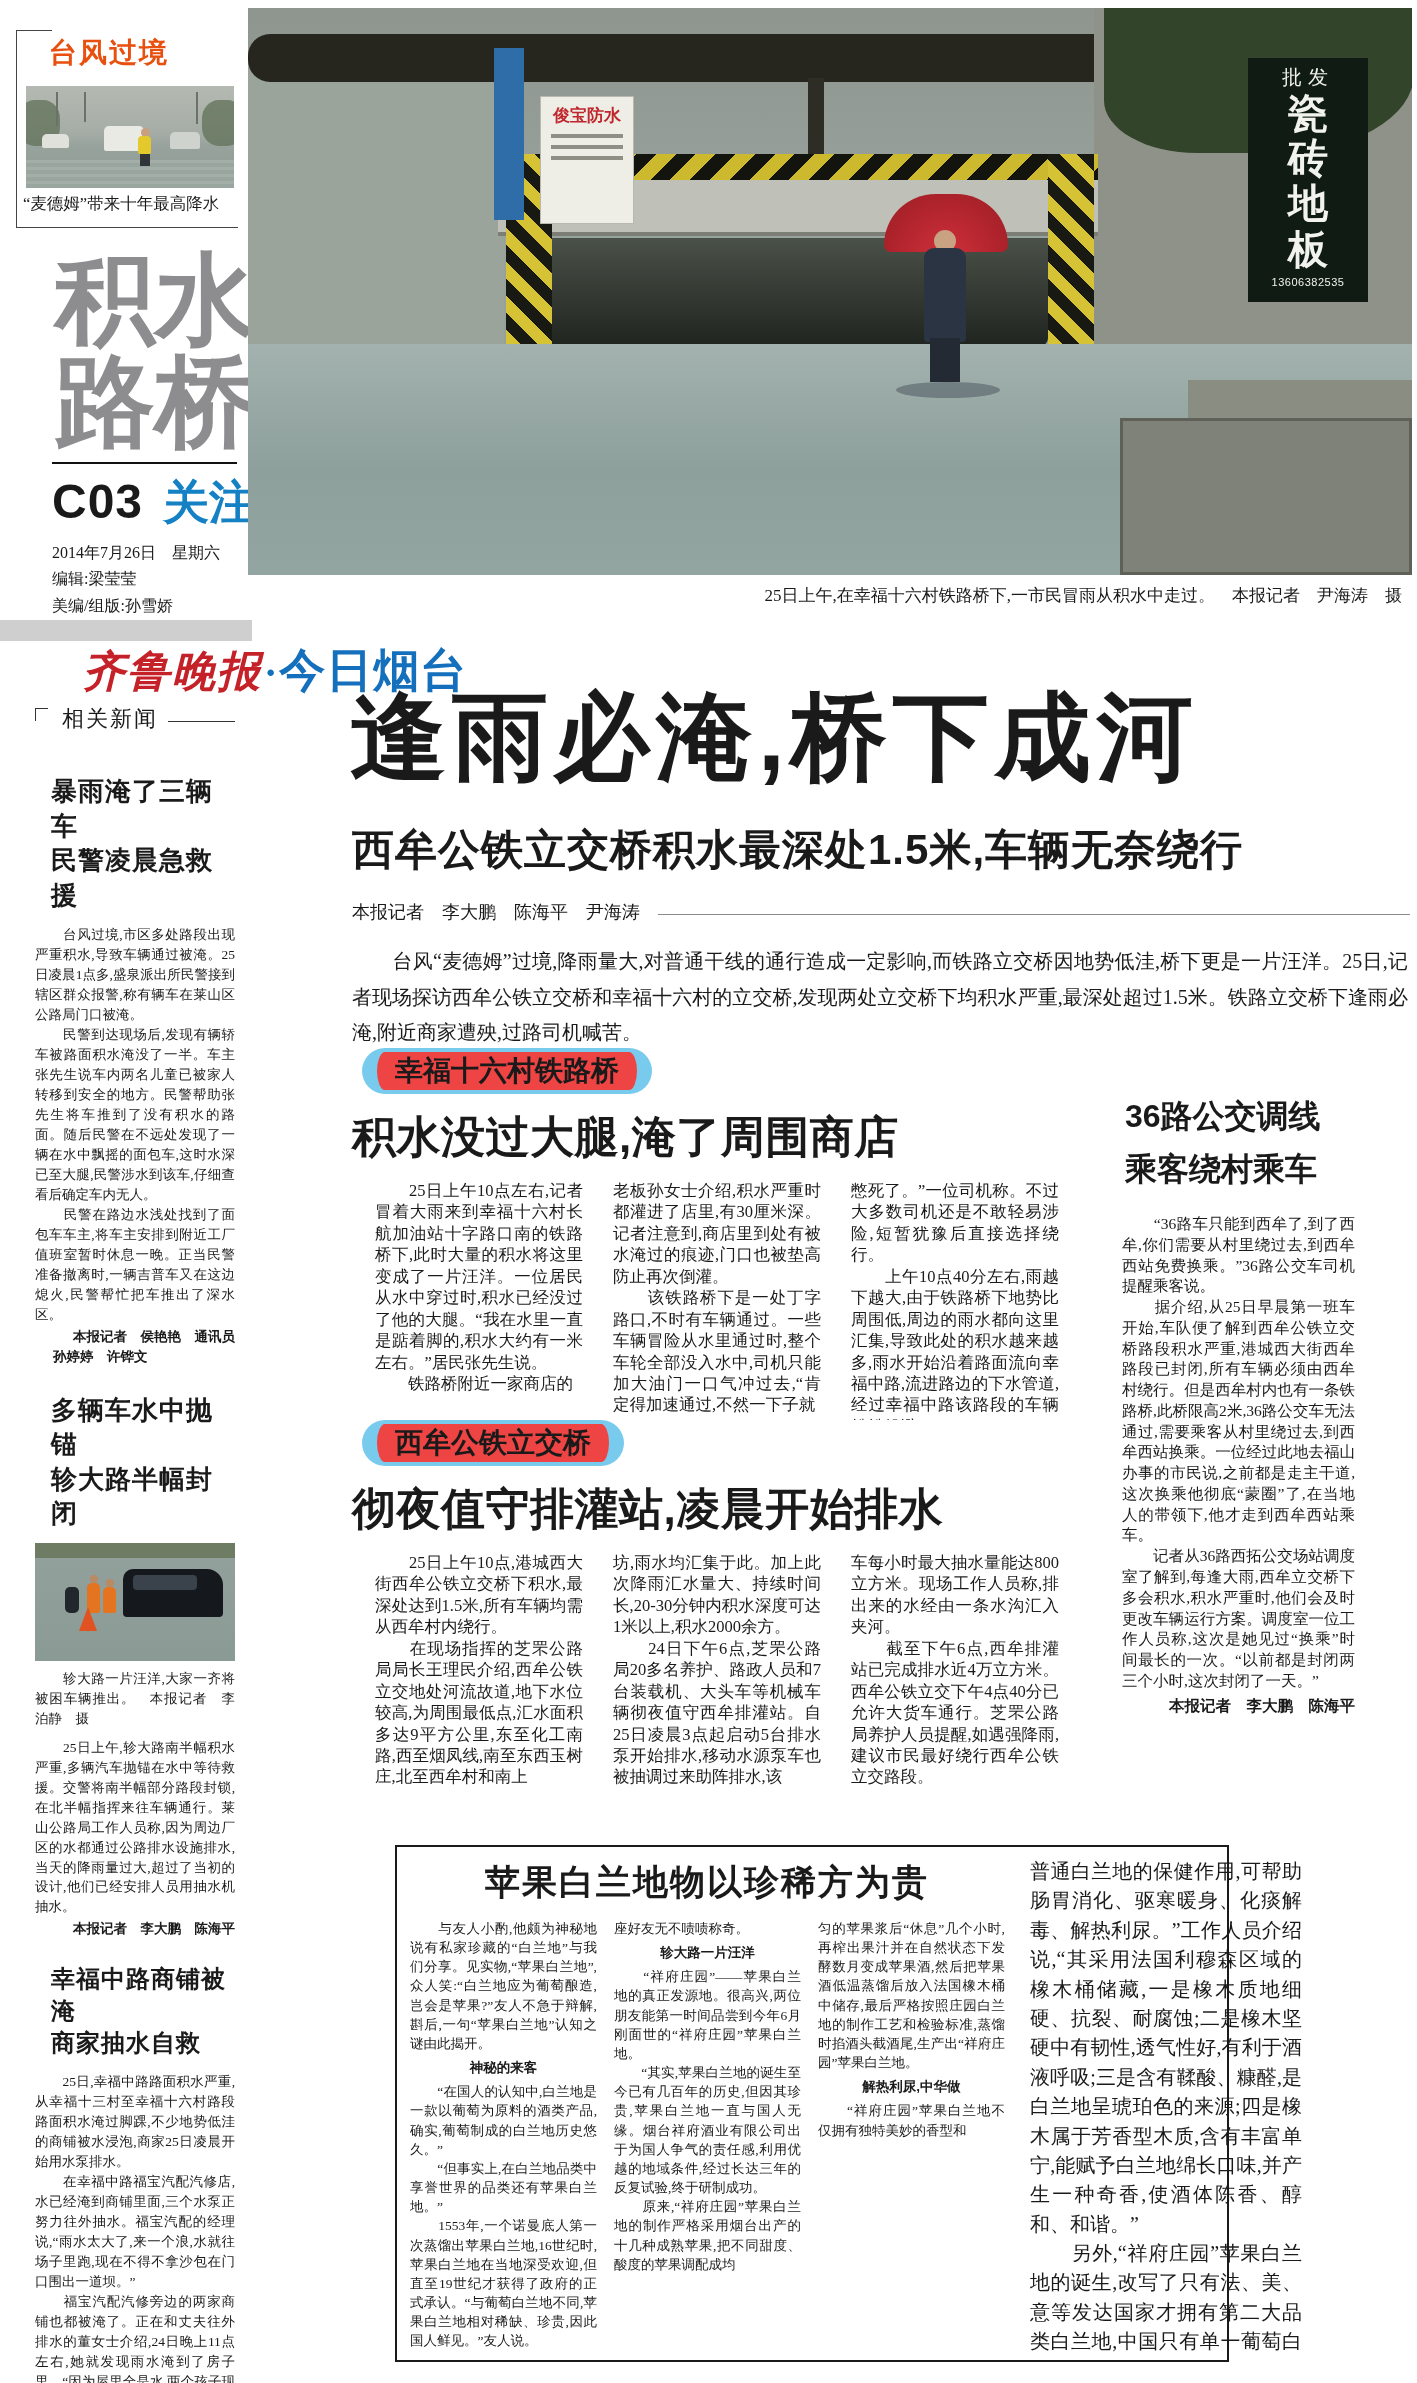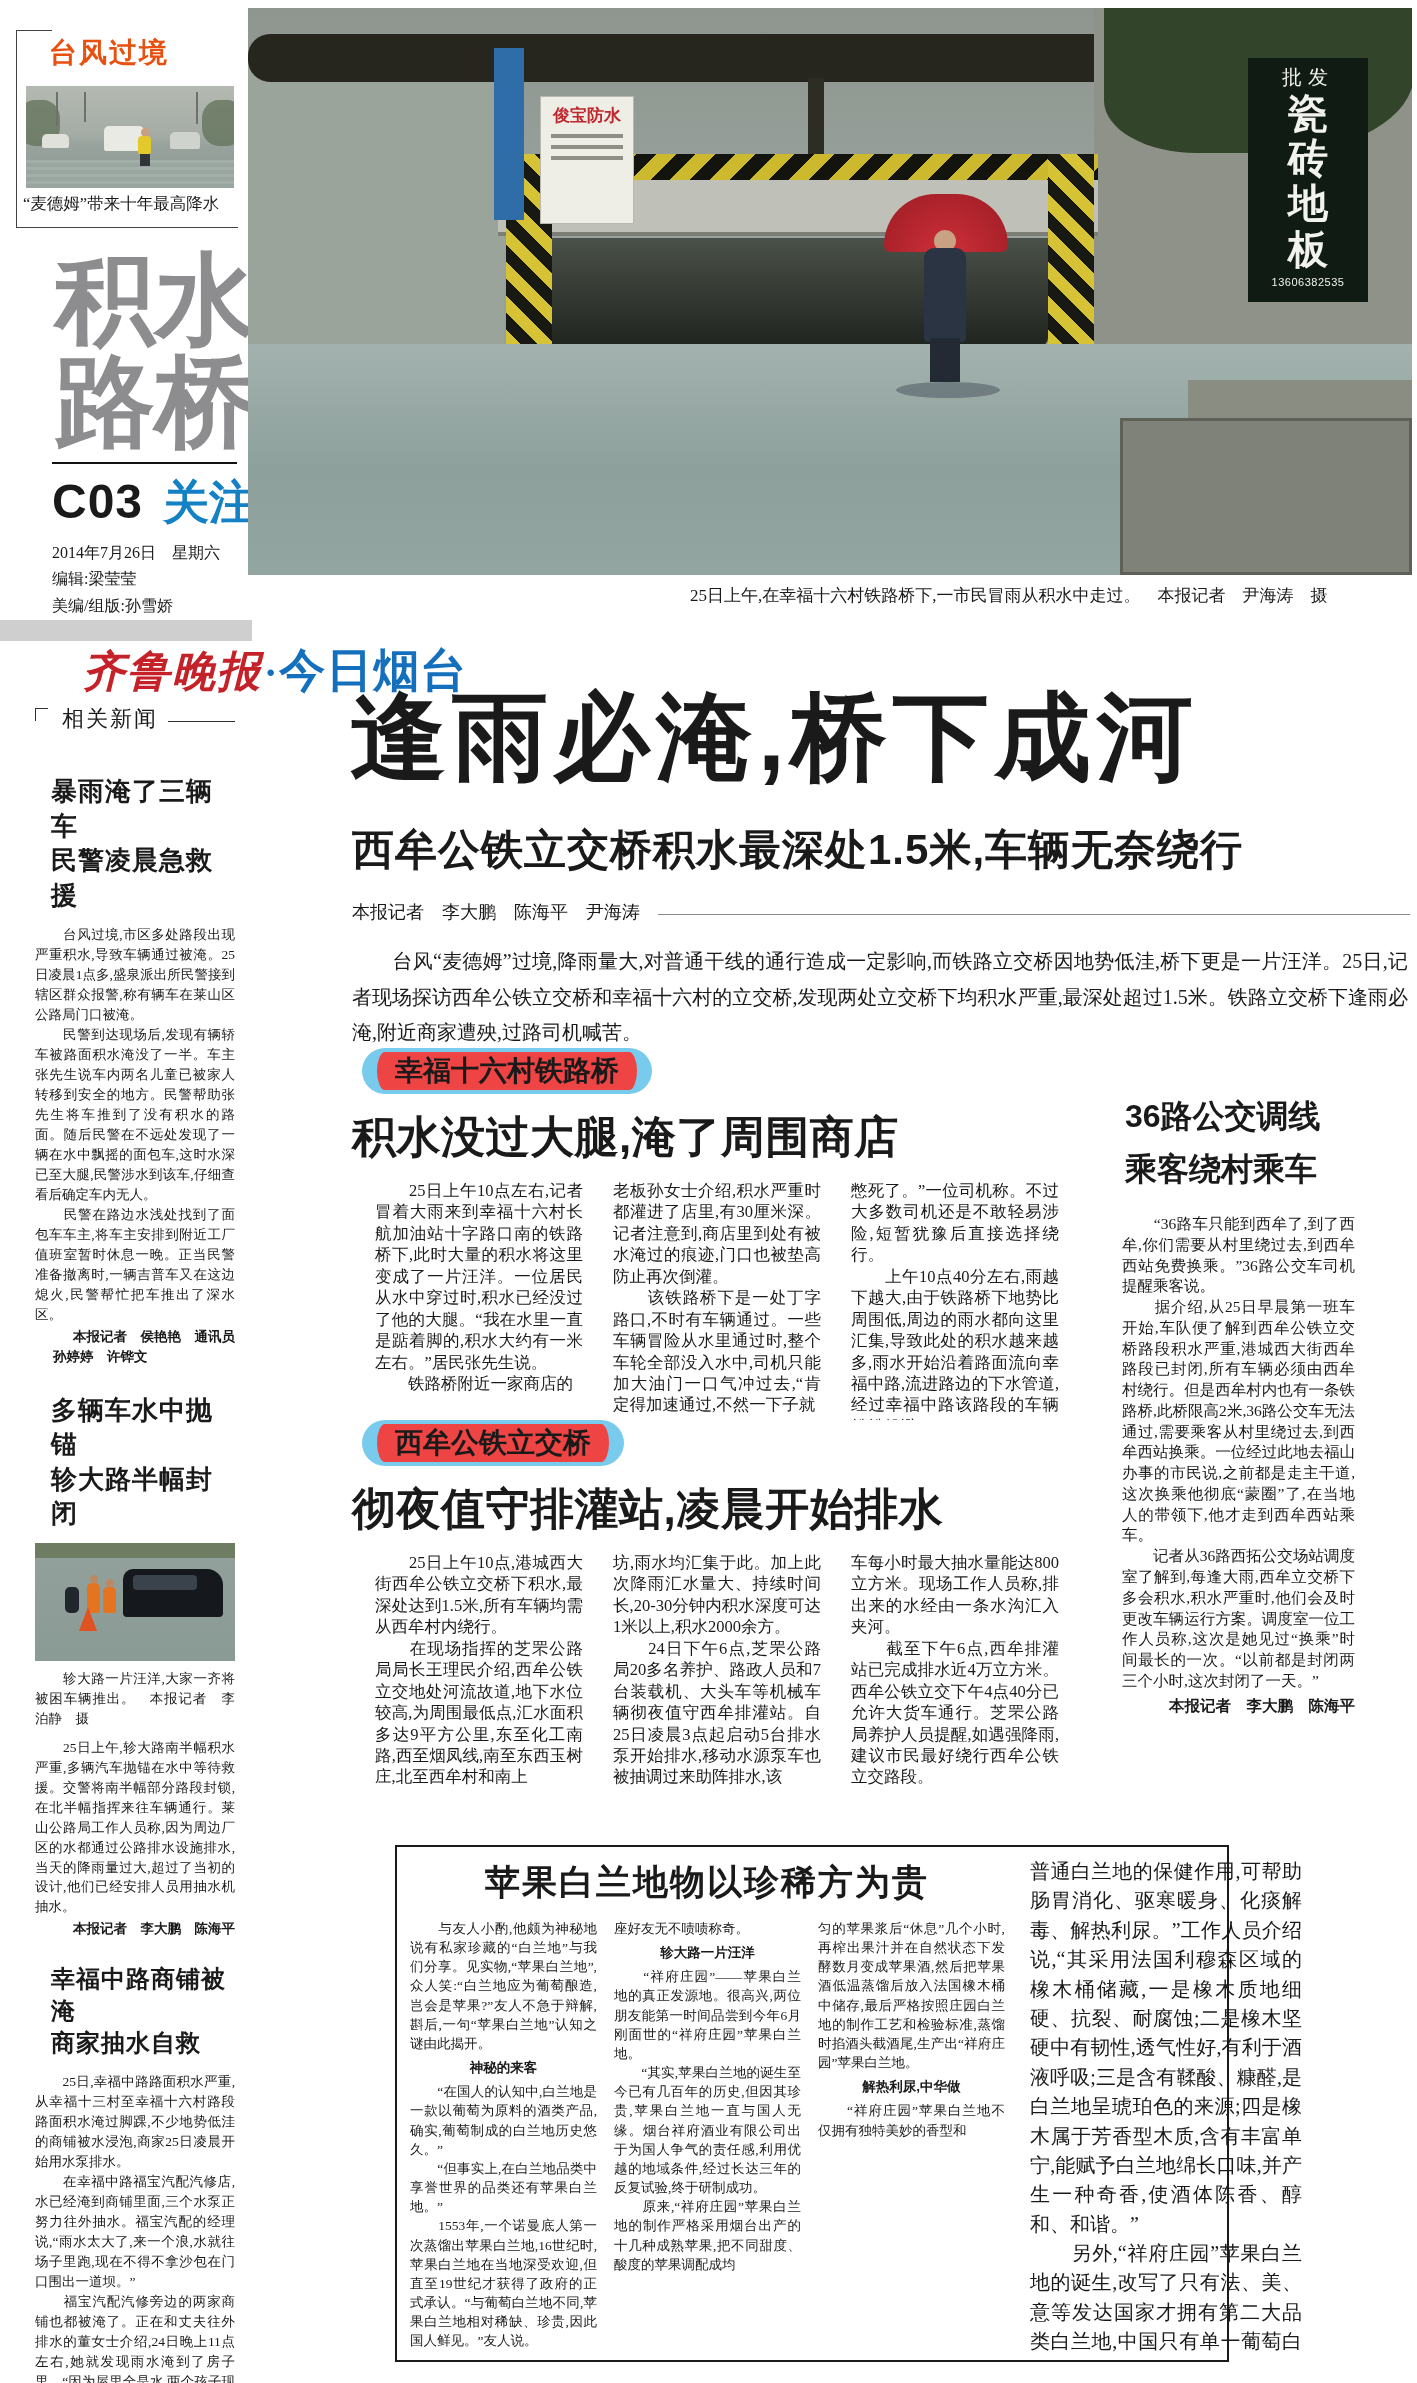--- a/index.html
+++ b/index.html
@@ -80,21 +80,21 @@
     border-radius:62px 62px 8px 8px; }
   .pm-person { position:absolute; left:676px; top:240px; width:42px; height:94px;
     background:#2b3442; border-radius:10px 10px 4px 4px; }
   .pm-head { position:absolute; left:686px; top:222px; width:22px; height:22px; background:#c9a183; border-radius:50%; }
   .pm-legs { position:absolute; left:682px; top:330px; width:30px; height:44px; background:#232a34; }
   .pm-reflection { position:absolute; left:648px; top:374px; width:104px; height:16px;
     background:rgba(35,40,60,.35); border-radius:50%; }
   .pm-stone2 { position:absolute; left:940px; top:372px; width:224px; height:46px; background:#8a8d82; }
   .pm-stone1 { position:absolute; left:872px; top:410px; width:292px; height:157px;
     background:#7f8278; border:3px solid #5f6158; }
-  .mp-caption { left:690px; top:584px; width:712px; font-size:17px; text-align:left; }
+  .mp-caption { left:690px; top:584px; width:712px; font-size:17px; text-align:right; }
 
   
   .headline { left:350px; top:684px; font-size:96px; font-weight:900; letter-spacing:6px; line-height:1.1; }
   .deck { left:352px; top:822px; font-size:42px; font-weight:900; letter-spacing:1px; }
   .byline-row { left:352px; top:900px; width:1058px; display:flex; align-items:center; font-size:18px; }
   .byline-rule { flex:1; height:0; border-top:1px solid #8a8a8a; margin-left:18px; margin-top:4px; }
   .lead { left:352px; top:944px; width:1056px; font-size:20px; line-height:1.78; text-align:justify; }
   .pill { display:inline-block; border:4px solid #79cbee; border-left-width:15px; border-right-width:15px;
     border-radius:30px; padding:0 18px; font-size:28px; font-weight:bold; background:#ef4444;
     font-family:"Liberation Sans",sans-serif; }

